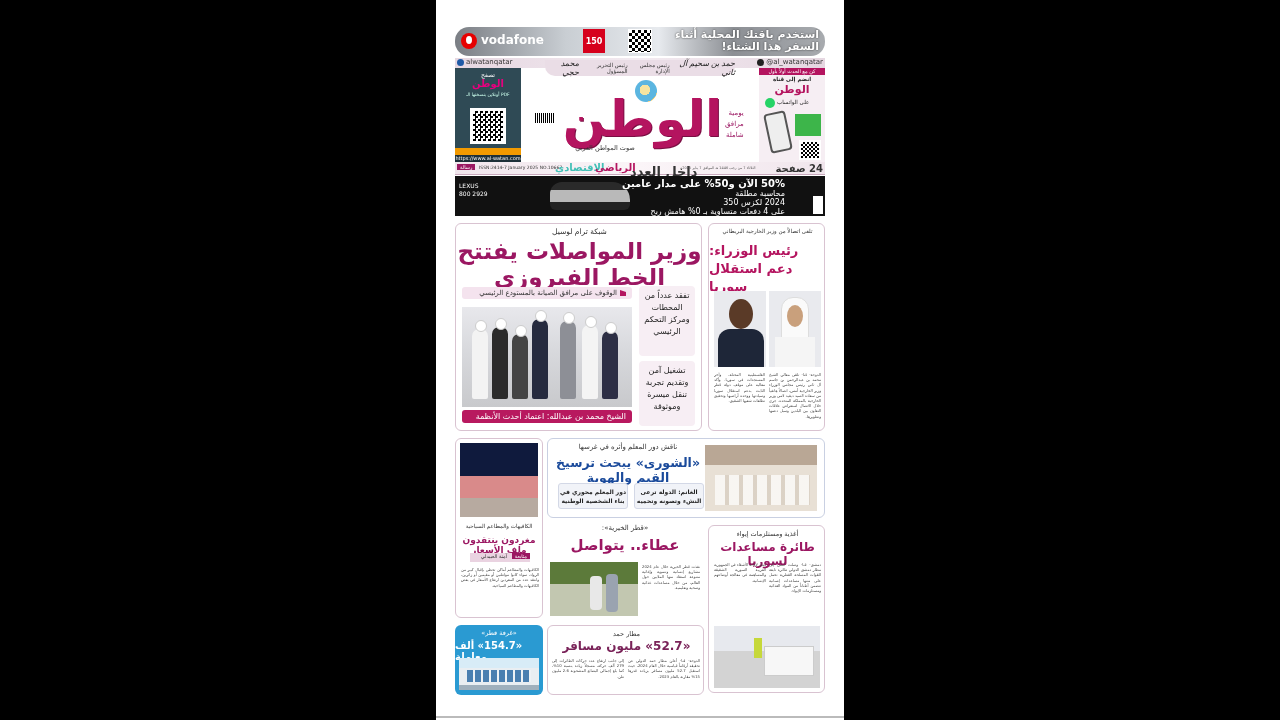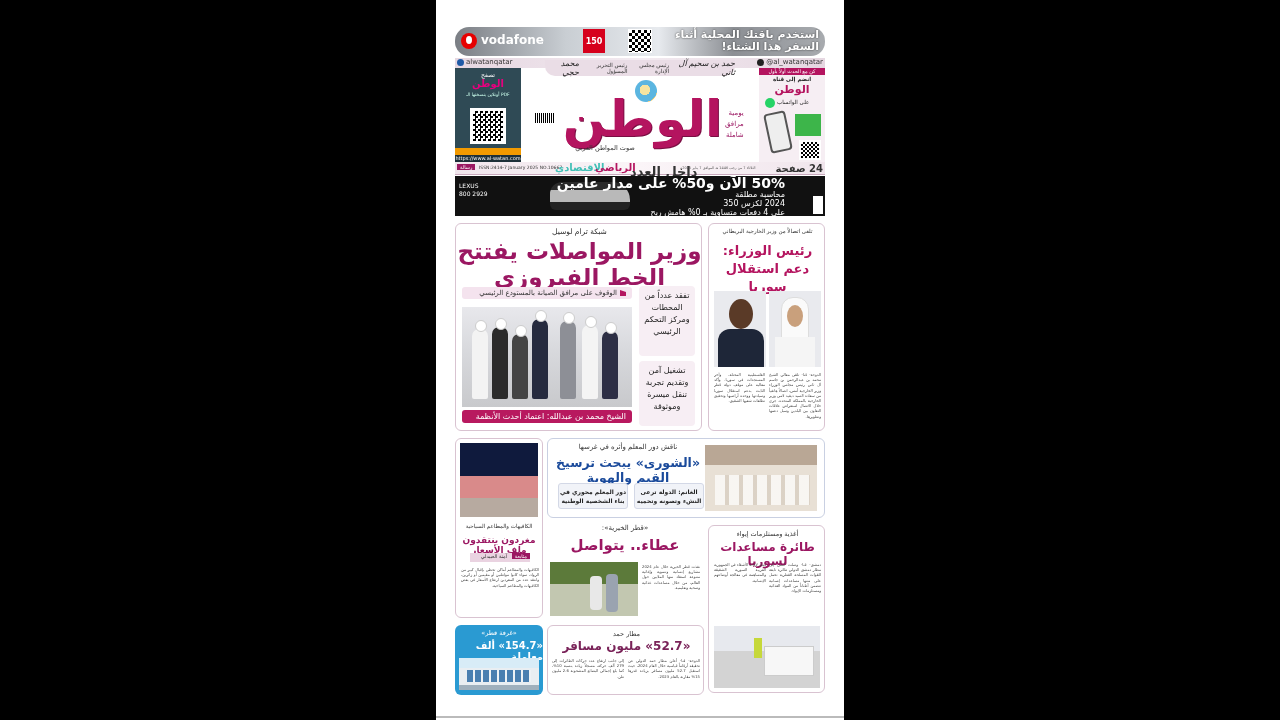--- a/index.html
+++ b/index.html
@@ -18,21 +18,21 @@
   .vf-head { right: 6px; top: 2px; color: #fff; font-size: 11px; font-weight: bold; text-align: right; line-height: 12px; text-shadow: 0 0 2px #333; }
 
   
   .mast { left: 19px; top: 58px; width: 370px; height: 118px; }
   .mast-topbar { left: 0; top: 0; width: 370px; height: 10px; background: linear-gradient(90deg,#e6d7e1,#f2eaf0,#e6d7e1); }
   .social-l { left: 2px; top: 0; font-size: 7px; color: #333; }
   .social-r { right: 2px; top: 0; font-size: 7px; color: #333; }
   .fb-dot, .x-dot { display: inline-block; width: 7px; height: 7px; border-radius: 50%; background: #1f5aa6; vertical-align: middle; margin-right: 2px; }
   .x-dot { background: #222; }
   .editors { left: 90px; top: 2px; width: 190px; height: 16px; background: #eadde6; border-radius: 0 0 10px 10px; font-size: 5.5px; color: #333; display: flex; align-items: center; justify-content: space-around; direction: rtl; }
-  .sig { font-family: Liberation Sans, sans-serif; font-style: italic; font-size: 8px; color: #222; }
+  .sig { font-family: Liberation Serif, serif; font-style: italic; font-size: 8px; color: #222; }
 
   .leftpromo { left: 0; top: 10px; width: 66px; height: 94px; background: #2f4a55; }
   .leftpromo .lp-title { position: absolute; left: 4px; top: 3px; width: 58px; color: #fff; font-size: 6px; text-align: center; }
   .leftpromo .lp-logo { position: absolute; left: 8px; top: 10px; width: 50px; color: #e6007e; font-weight: bold; font-size: 10px; text-align: center; }
   .leftpromo .lp-sub { position: absolute; left: 4px; top: 24px; width: 58px; color: #cfe; font-size: 4.5px; text-align: center; line-height: 6px; }
   .leftpromo .lp-qr { position: absolute; left: 15px; top: 40px; width: 36px; height: 36px; background: conic-gradient(#000 25%, #fff 0 50%, #000 0 75%, #fff 0) 0 0/5px 5px; border: 3px solid #fff; }
   .leftpromo .lp-orange { position: absolute; left: 0; top: 80px; width: 66px; height: 7px; background: #f29a00; font-size: 3.5px; color: #000; text-align: center; }
   .leftpromo .lp-url { position: absolute; left: 0; top: 87px; width: 66px; height: 7px; background: #1c2f38; color: #fff; font-size: 5px; text-align: center; }
 
   .rightpromo { right: 0; top: 10px; width: 66px; height: 94px; background: #f6eef3; }
@@ -58,41 +58,41 @@
   .mb-sports { left: 140px; top: 0px; font-size: 10px; font-weight: bold; color: #b4145f; }
   .mb-inside { left: 175px; top: 2px; font-size: 13px; font-weight: bold; color: #333; }
   .mb-date { left: 225px; top: 4px; font-size: 3.5px; color: #555; }
   .mb-pages { right: 2px; top: 1px; font-size: 10px; font-weight: bold; color: #333; }
 
   
   .lexus { left: 19px; top: 176px; width: 370px; height: 40px; background: #111; overflow: hidden; }
   .lexus .lx-car { position: absolute; left: 95px; top: 6px; width: 80px; height: 28px; background: linear-gradient(180deg,#2a2a2a 0 30%, #b9b9b9 30% 70%, #222 70%); border-radius: 12px 18px 6px 6px; }
   .lexus .lx-brand { position: absolute; left: 4px; top: 6px; color: #fff; font-size: 6px; line-height: 8px; }
   .lexus .lx-offer { position: absolute; right: 40px; top: 3px; color: #fff; font-size: 8px; text-align: right; line-height: 9px; direction: rtl; }
-  .lexus .lx-offer b { font-size: 14px; }
+  .lexus .lx-offer b { font-size: 10px; }
   .lexus .lx-small { position: absolute; right: 2px; top: 20px; width: 10px; height: 18px; background: #fff; }
 
   
   .box { border: 1.5px solid #d9c3d1; border-radius: 6px; background: #fff; }
 
   
   .main { left: 19px; top: 223px; width: 247px; height: 208px; }
   .kicker { font-size: 7.5px; color: #333; text-align: center; }
   .bighead { font-size: 23px; font-weight: bold; color: #9b1762; text-align: center; letter-spacing: -0.5px; }
   .pinkbar { background: #f4e3ee; color: #333; font-size: 7px; text-align: right; direction: rtl; padding: 2px 6px; border-radius: 3px; }
   .pinkbar::before { content: ""; display: inline-block; width: 6px; height: 6px; background: #b4145f; margin-left: 3px; vertical-align: middle; clip-path: polygon(0 0,100% 30%,100% 100%,0 100%); }
   .photo-people { background: linear-gradient(180deg,#e8e8ec 0%, #d9dade 40%, #c8c9cc 100%); overflow: hidden; }
   .person { position: absolute; bottom: 8px; width: 16px; border-radius: 7px 7px 2px 2px; }
   .person::before { content: ""; position: absolute; left: 3px; top: -9px; width: 10px; height: 10px; border-radius: 50%; background: #fff; border: 1px solid #ccc; }
   .sidebox { background: #f7eef4; border-radius: 4px; direction: rtl; text-align: center; font-size: 8px; color: #222; line-height: 12px; padding: 4px 3px; }
   .magenta-bar { background: #b8195f; color: #fff; font-size: 8px; text-align: right; direction: rtl; padding: 2px 6px; border-radius: 3px; }
 
   
   .pm { left: 272px; top: 223px; width: 117px; height: 208px; }
-  .pm-head { font-size: 13px; font-weight: bold; color: #b4145f; text-align: center; line-height: 18px; }
+  .pm-head { font-size: 13px; font-weight: bold; color: #b4145f; text-align: left; line-height: 18px; }
   .portrait { position: absolute; background: #e9eaee; overflow: hidden; }
   .bodytext { font-size: 3.8px; color: #444; direction: rtl; text-align: justify; line-height: 5.2px; }
   .shura-photo { position: absolute; background: linear-gradient(180deg,#b9a795 0 30%, #e8e0d5 30% 100%); }
   .shura-head { font-size: 12.5px; font-weight: bold; color: #1a4a9b; text-align: center; }
   .bluebox { background: #f1f3f8; border: 1px solid #d3d8e6; border-radius: 3px; font-size: 6px; font-weight: bold; color: #222; text-align: center; direction: rtl; line-height: 9px; }
   .bluebox::before { content: ""; display: block; position: absolute; }
 
   .sq-photo { position: absolute; background: linear-gradient(180deg,#0f1a3d 0 45%, #d98a8a 45% 75%, #b7aaa0 75%); }
 
   
@@ -260,21 +260,21 @@
     <div class="abs bodytext" style="left:5px;top:36px;width:52px;height:55px;overflow:hidden;">قطر لإغاثة الأشقاء في الجمهورية العربية السورية الشقيقة والمساهمة في معالجة أوضاعهم الإنسانية.</div>
     <div class="abs bodytext" style="left:60px;top:36px;width:52px;height:55px;overflow:hidden;">دمشق- قنا- وصلت أمس إلى مطار دمشق الدولي طائرة تابعة للقوات المسلحة القطرية تحمل على متنها مساعدات إنسانية تتضمن أطناناً من المواد الغذائية ومستلزمات الإيواء.</div>
     <div class="plane-photo" style="left:5px;top:100px;width:106px;height:62px;">
       <div style="position:absolute;left:50px;top:20px;width:50px;height:30px;background:#f7f7f7;border:1px solid #ccc;"></div>
       <div style="position:absolute;left:40px;top:12px;width:8px;height:20px;background:#c6d83a;"></div>
     </div>
   </div>
 
   <div class="abs chamber">
     <div class="abs rtl" style="left:0;top:4px;width:88px;text-align:center;font-size:6.5px;color:#fff;">«غرفة قطر»</div>
-    <div class="abs rtl" style="left:0;top:15px;width:88px;text-align:right;font-size:10px;font-weight:bold;color:#fff;">«154.7» ألف معاملة</div>
+    <div class="abs rtl" style="left:0;top:15px;width:88px;text-align:left;font-size:10px;font-weight:bold;color:#fff;">«154.7» ألف معاملة</div>
     <div class="abs" style="left:4px;top:33px;width:80px;height:32px;background:linear-gradient(180deg,#d8ecf7 0 30%,#e9eef2 30% 85%,#9fb0bd 85%);">
       <div style="position:absolute;left:8px;top:12px;width:64px;height:12px;background:repeating-linear-gradient(90deg,#4a7fb0 0 6px,#eef2f5 6px 8px);"></div>
     </div>
   </div>
 
   <div class="abs box" style="left:111px;top:625px;width:157px;height:70px;">
     <div class="abs kicker rtl" style="left:0;top:4px;width:157px;font-size:6.5px;">مطار حمد</div>
     <div class="abs airport-head" style="left:0;top:13px;width:157px;">«52.7» مليون مسافر</div>
     <div class="abs bodytext" style="left:4px;top:32px;width:72px;height:34px;overflow:hidden;">إلى جانب ارتفاع عدد حركات الطائرات إلى 279 ألف حركة، مسجلاً زيادة بنسبة 10%، كما بلغ إجمالي البضائع المشحونة 2.6 مليون طن.</div>
     <div class="abs bodytext" style="left:80px;top:32px;width:72px;height:34px;overflow:hidden;">الدوحة- قنا- أعلن مطار حمد الدولي عن تحقيقه أرقاماً قياسية خلال العام 2024، حيث استقبل 52.7 مليون مسافر بزيادة قدرها 15% مقارنة بالعام 2023.</div>

